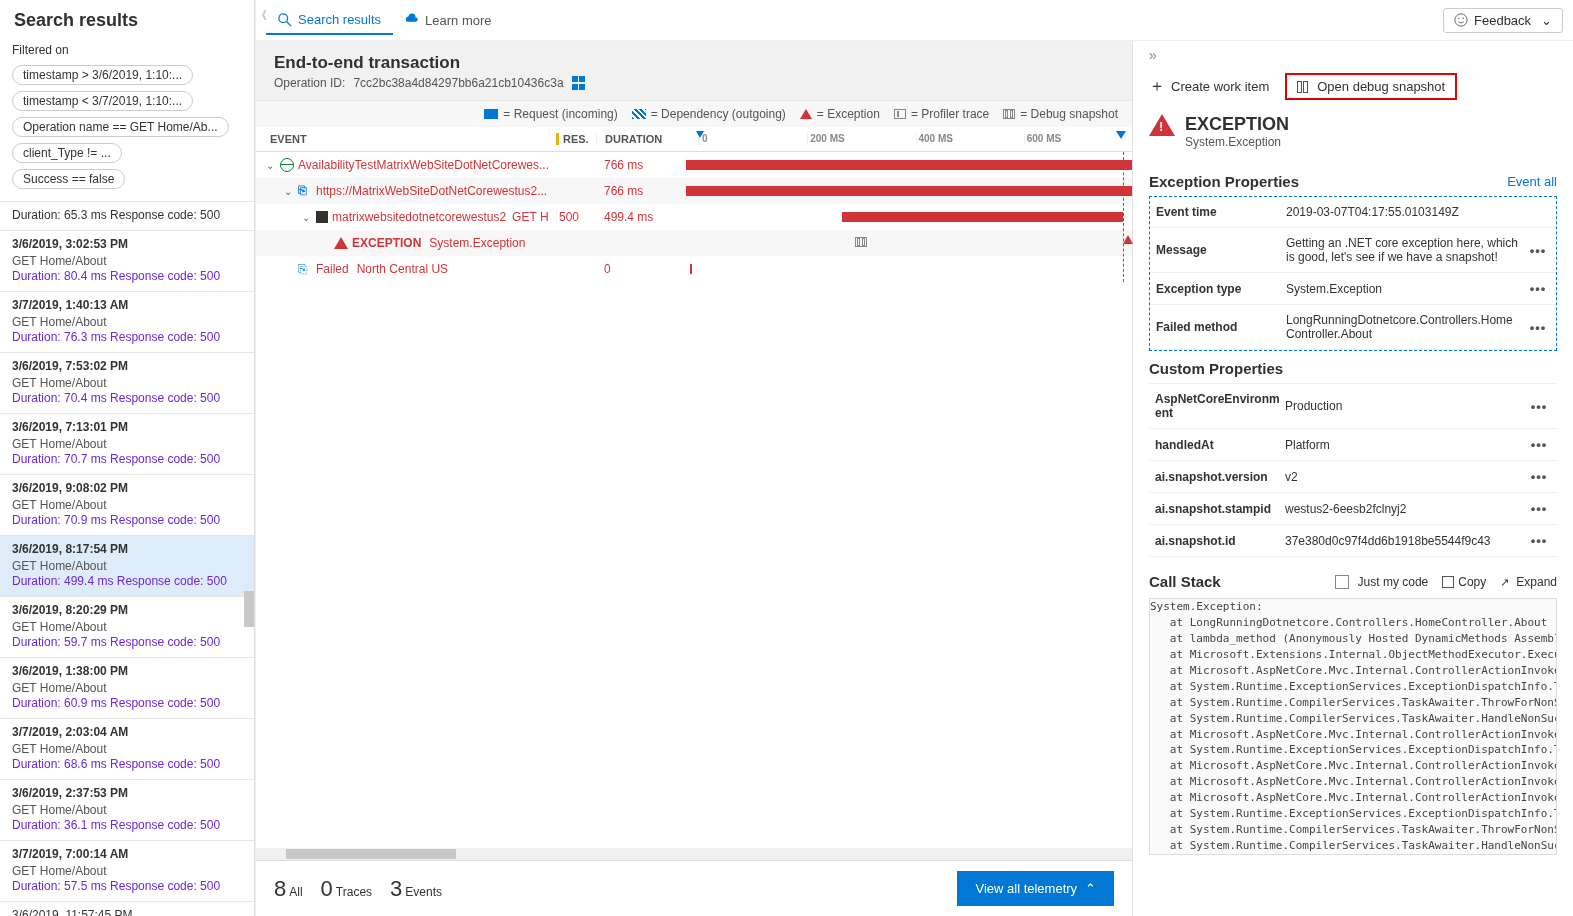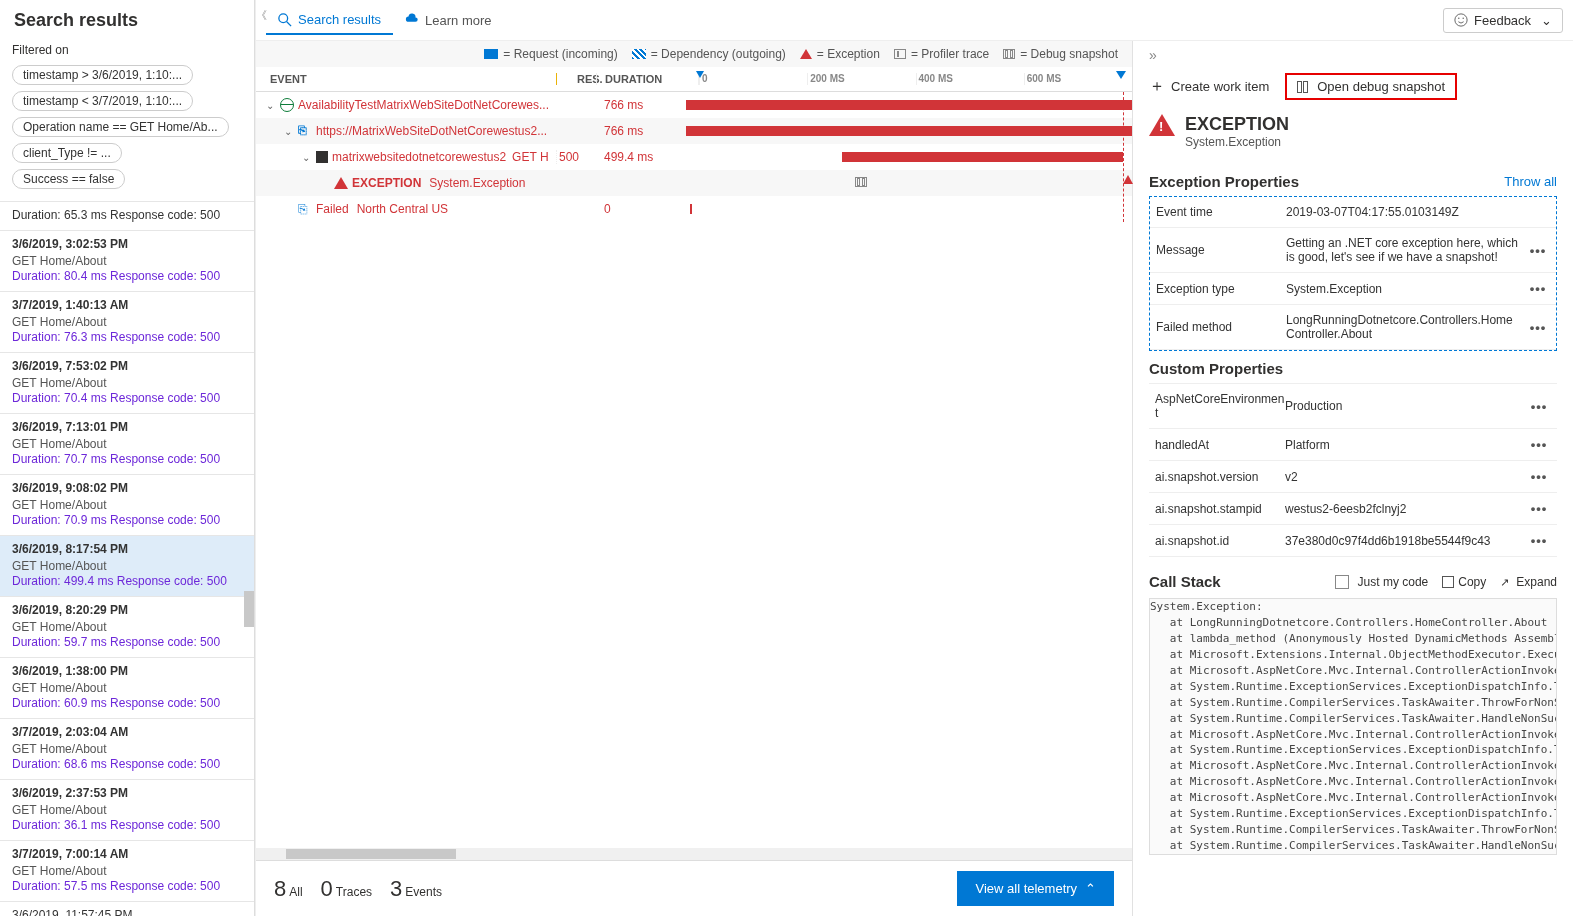--- a/index.html
+++ b/index.html
@@ -42,21 +42,21 @@
 .sw-hatch { width: 14px; height: 10px; background: repeating-linear-gradient(45deg,#0078d4 0,#0078d4 2px,#fff 2px,#fff 4px); }
 .sw-tri { width: 0; height: 0; border-left: 6px solid transparent; border-right: 6px solid transparent; border-bottom: 10px solid #d13438; }
 .sw-box { width: 12px; height: 10px; border: 1px solid #888; position: relative; }
 .sw-box::after { content:''; position:absolute; left:2px; top:1px; width:2px; height:6px; background:#888; }
 .sw-snap { width: 12px; height: 10px; border: 1px solid #888; display:flex; }
 .sw-snap span{ width:5px; height:8px; border:1px solid #888; margin:auto 1px; }
 
 .event-table { flex: 1; background: #fff; display: flex; flex-direction: column; position: relative; }
 .et-header { display: flex; border-bottom: 1px solid #ddd; font-size: 11px; color: #555; font-weight: 600; padding: 6px 0; }
 .col-event { width: 300px; padding-left: 14px; }
-.col-res { width: 40px; border-left: 1px solid #eab308; padding-left: 20px;}
+.col-res { width: 40px; border-left: 3px solid #eab308; padding-left: 4px;}
 .col-dur { width: 102px; border-left: 1px solid #eee; padding-left: 8px;}
 .col-timeline { flex: 1; border-left: 1px solid #eee; display:flex; position:relative; font-size:10px; color:#888; }
 .tick { flex:1; border-left:1px solid #eee; padding-left:2px; position:relative; }
 .tick-marker { position:absolute; top:-2px; left:-4px; width:0; height:0; border-left:4px solid transparent; border-right:4px solid transparent; border-top:7px solid #0078d4; }
 .filter-marker { position:absolute; right:6px; top:-2px; width:0; height:0; border-left:5px solid transparent; border-right:5px solid transparent; border-top:8px solid #0078d4; }
 
 .et-row { display: flex; align-items: center; padding: 4px 0; font-size: 12px; min-height: 26px; }
 .et-row.alt { background: #f7f7f7; }
 .et-event-cell { width: 300px; display: flex; align-items: center; color: #d13438; padding-left: 10px; overflow: hidden; white-space: nowrap; }
 .et-event-cell .indent { display: inline-block; }
@@ -101,21 +101,21 @@
 .exc-title { font-size: 18px; font-weight: 600; }
 .exc-subtitle { font-size: 12px; color: #555; }
 
 .section-header { display: flex; align-items: center; justify-content: space-between; margin: 8px 0 6px; }
 .section-title { font-size: 15px; font-weight: 600; }
 .show-all { color: #0078d4; font-size: 13px; cursor: pointer; }
 
 .prop-table { border: 1px dashed #0078d4; }
 .prop-table.plain { border: none; border-top: 1px solid #eee; }
 .prop-row { display: flex; border-bottom: 1px solid #eee; padding: 8px 6px; align-items: center; }
-.prop-key { width: 130px; font-size: 12px; color: #333; word-break: break-word; }
+.prop-key { width: 130px; font-size: 12px; color: #333; word-break: break-word; font-weight: bold; }
 .prop-val { flex: 1; font-size: 12px; color: #333; word-break: break-word; padding-right: 6px; }
 .prop-more { width: 24px; text-align: center; color: #555; font-weight: bold; cursor: pointer; letter-spacing:1px; }
 
 .callstack-header { display: flex; align-items: center; margin: 16px 0 8px; }
 .cs-controls { margin-left: auto; display: flex; align-items: center; gap: 14px; font-size: 12px; }
 .checkbox { width: 14px; height: 14px; border: 1px solid #888; display: inline-block; margin-right: 5px; vertical-align: middle; }
 .cs-link { cursor: pointer; display: inline-flex; align-items: center; gap: 4px; }
 .copy-icon, .expand-icon { width:12px; height:12px; border: 1px solid #555; display:inline-block; }
 .expand-icon { border: none; position: relative; }
 .expand-icon::before { content:'↗'; position:absolute; font-size:11px; }
@@ -230,20 +230,33 @@
           <path d="M5 10q3 3 6 0" fill="none" stroke="#555"></path>
         </svg>
       <span>Feedback</span>
       <span class="chev">⌄</span>
     </div>
   </div>
 
   <div class="content">
 
     <div class="transaction-panel">
+      <div class="tx-header">
+        <div class="tx-title">End-to-end transaction</div>
+        <div class="tx-sub">
+          <span>Operation ID:</span>
+          <span>7cc2bc38a4d84297bb6a21cb10436c3a</span>
+          <span class="grid-icon">
+              <span></span>
+              <span></span>
+              <span></span>
+              <span></span>
+            </span>
+        </div>
+      </div>
 
       <div class="legend-row">
         <div class="legend-item">
             <span class="sw-blue"></span>
             <span>= Request (incoming)</span>
           </div>
         <div class="legend-item">
             <span class="sw-hatch"></span>
             <span>= Dependency (outgoing)</span>
           </div>
@@ -392,21 +405,21 @@
       <div class="exc-header">
         <div class="exc-tri"></div>
         <div>
           <div class="exc-title">EXCEPTION</div>
           <div class="exc-subtitle">System.Exception</div>
         </div>
       </div>
 
       <div class="section-header">
         <div class="section-title">Exception Properties</div>
-        <div class="show-all">Throw all</div>
+        <div class="show-all">Event all</div>
       </div>
       <div class="prop-table" id="props-table">
           <div class="prop-row">
             <div class="prop-key">Event time</div>
             <div class="prop-val">2019-03-07T04:17:55.0103149Z</div>
           </div>
           <div class="prop-row">
             <div class="prop-key">Message</div>
             <div class="prop-val">Getting an .NET core exception here, which is good, let's see if we have a snapshot!</div>
             <div class="prop-more">•••</div>

